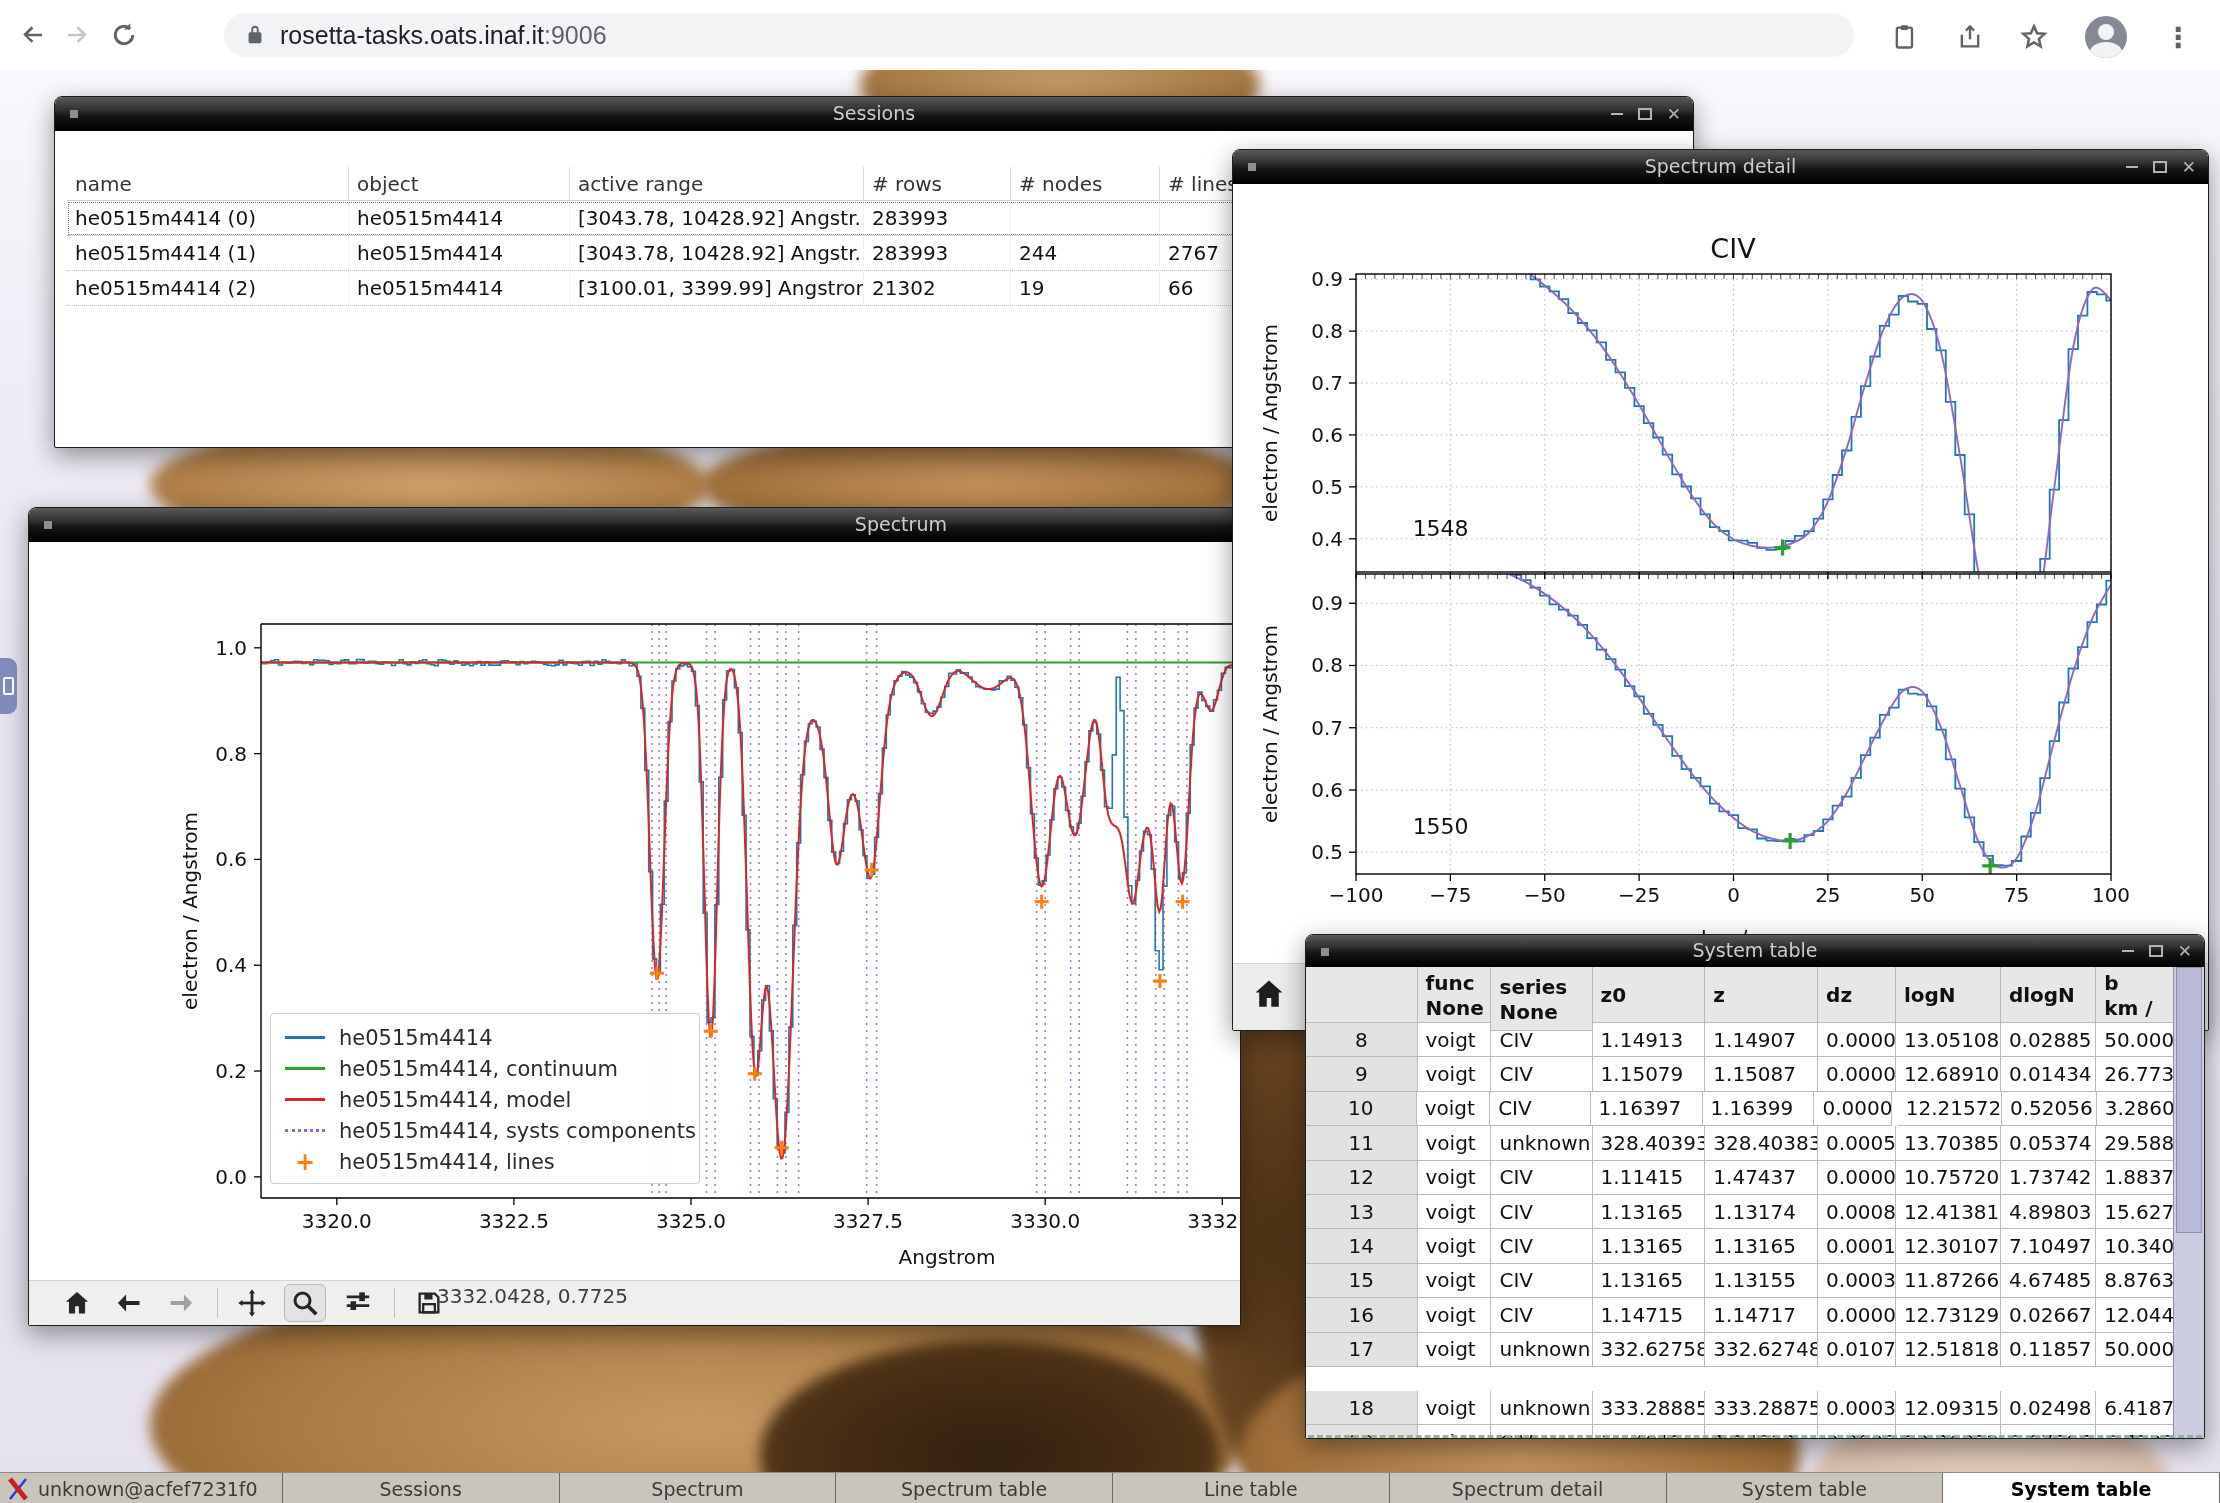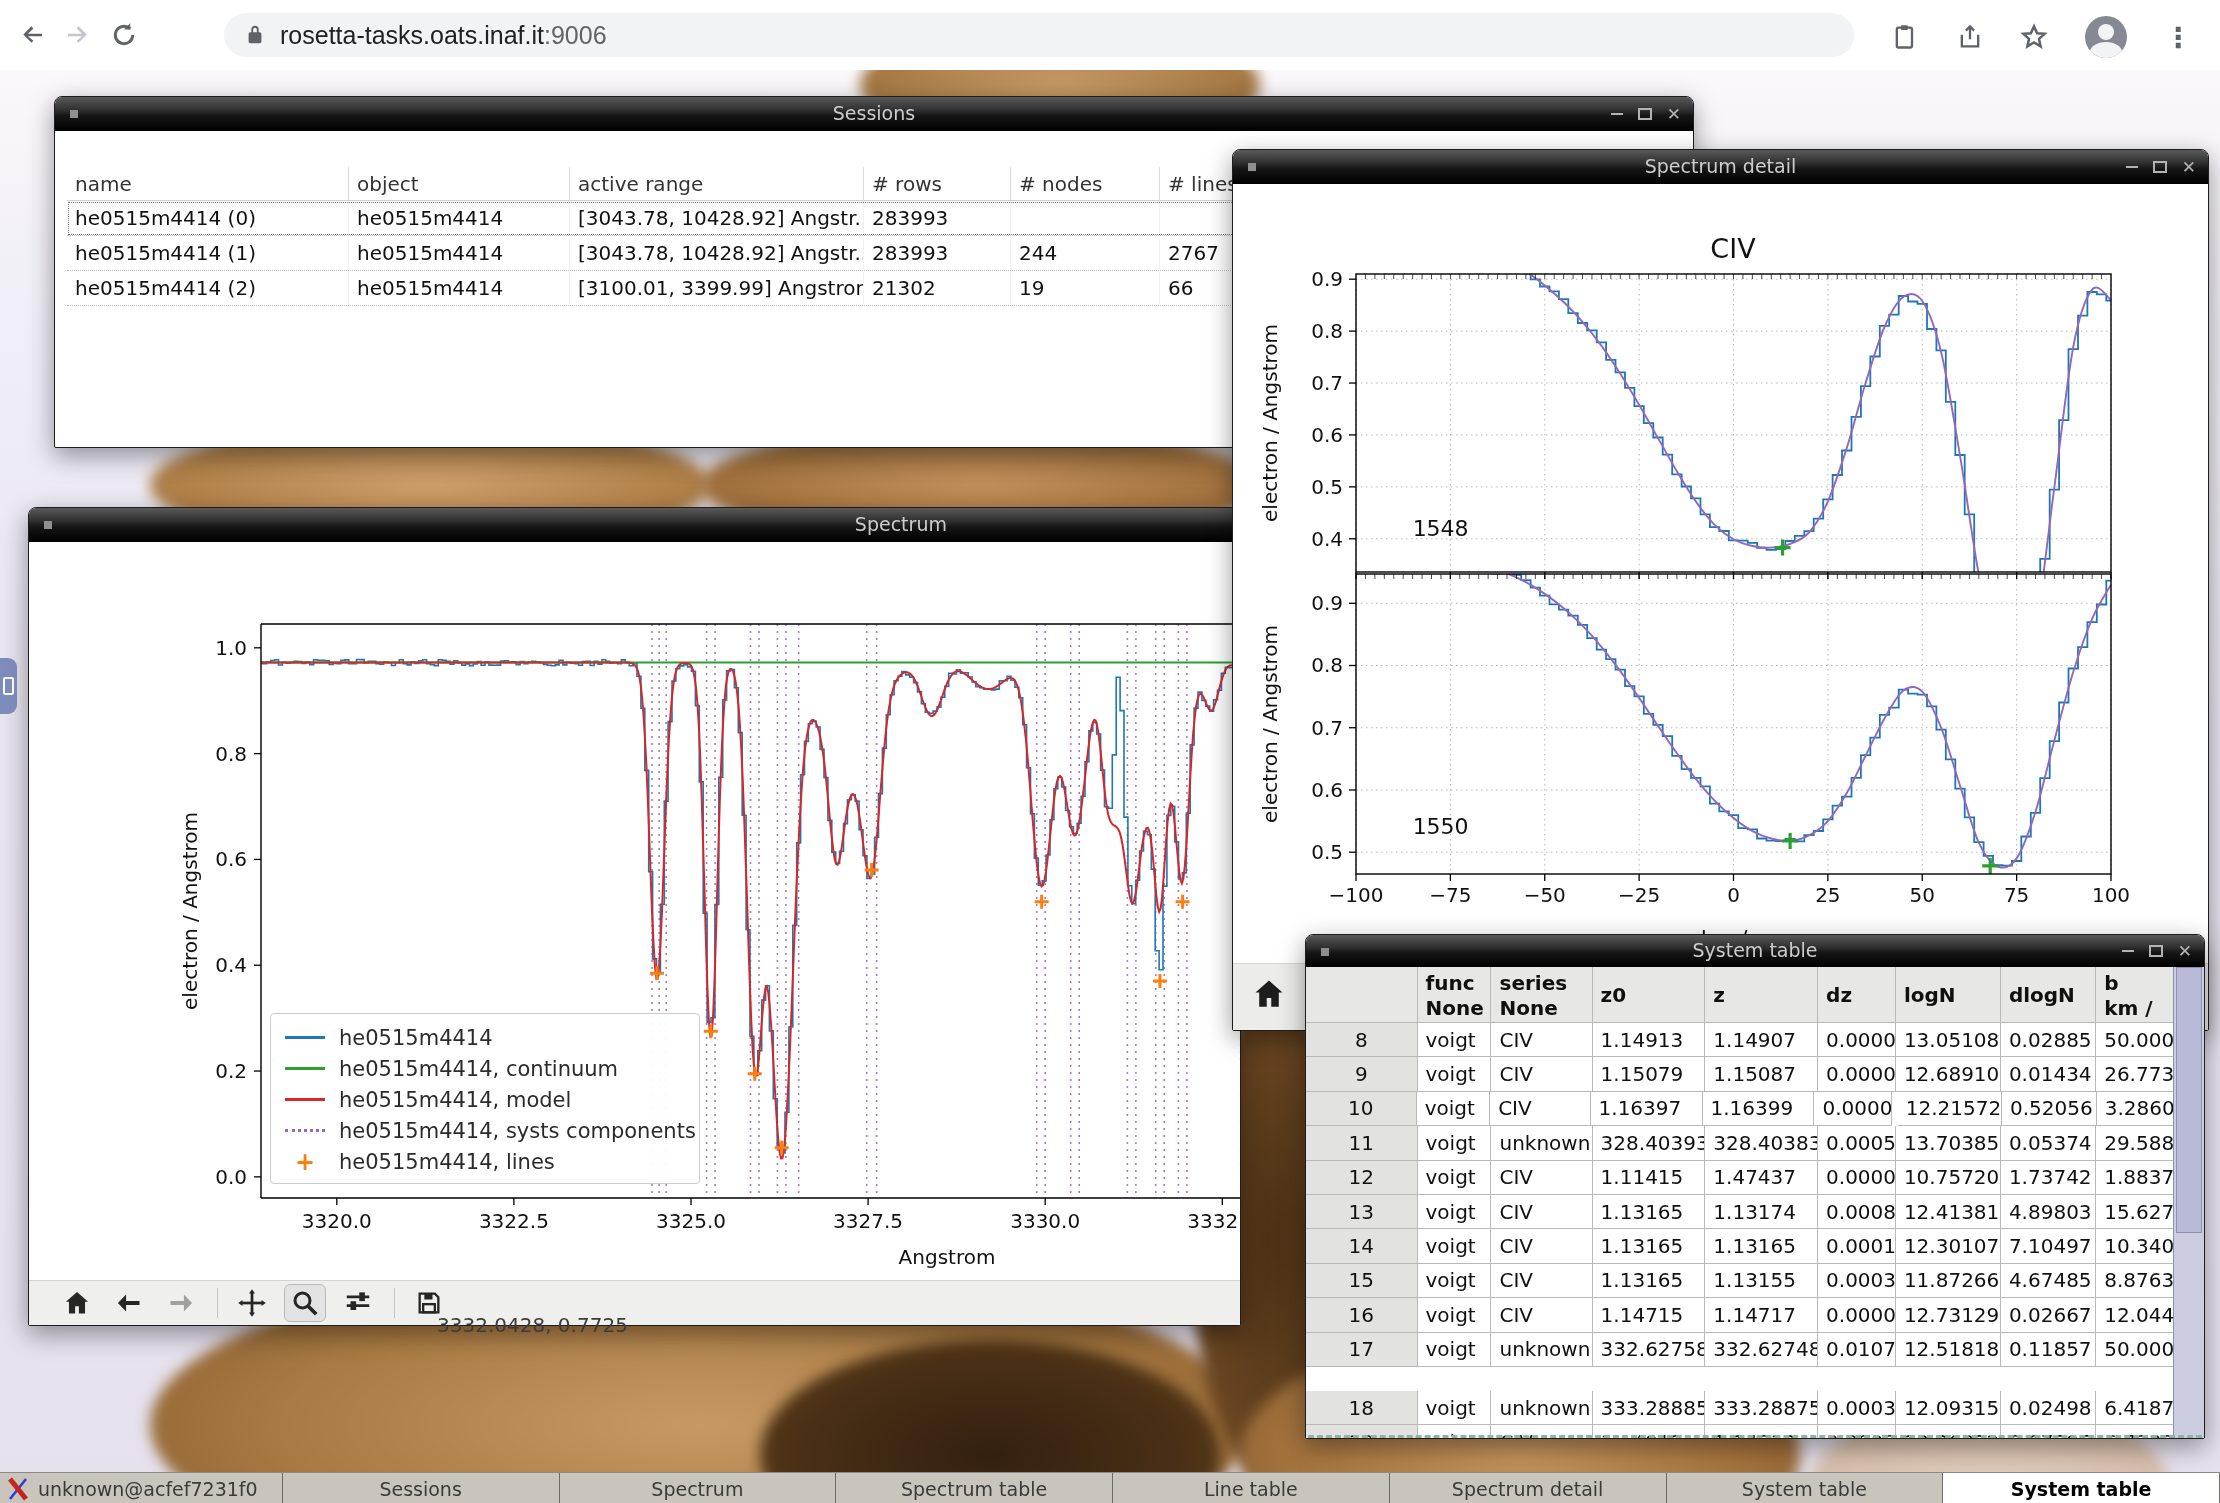--- a/index.html
+++ b/index.html
@@ -63,21 +63,21 @@
   .leg-swatch{width:44px;display:flex;align-items:center;justify-content:center;margin-right:12px;}
   .leg-line{width:40px;height:0;border-top:3px solid #000;}
   .leg-dot{width:40px;height:0;border-top:3px dotted #9467bd;}
   .leg-plus{color:#ff7f0e;font-size:24px;font-weight:bold;line-height:20px;}
   .leg-label{font-size:21px;color:#2b2b2b;white-space:nowrap;}
   #spectrum-toolbar{position:absolute;left:0;right:0;bottom:0;height:44px;background:#efefed;
                     border-top:1px solid #d3d3d1;display:flex;align-items:center;padding-left:28px;}
   .tool-ico{width:40px;height:36px;display:flex;align-items:center;justify-content:center;margin-right:12px;}
   .tool-ico.active{background:#e3e3e3;border:1px solid #b8b8b8;border-radius:6px;}
   .tool-sep{width:1px;height:30px;background:#c2c2c2;margin:0 14px 0 4px;}
-  #spectrum-status{position:absolute;left:408px;top:3px;font-size:20px;color:#3c3c3c;margin-top:29px;}
+  #spectrum-status{position:absolute;left:408px;top:3px;font-size:20px;color:#3c3c3c;}
 
   
   #win-detail{left:1232px;top:79px;width:975px;height:880px;z-index:30;}
   #detail-svg{position:absolute;top:34px;left:0;background:#fff;}
   #detail-toolbar{position:absolute;left:0;right:0;bottom:0;height:66px;background:#ececea;
                   border-top:1px solid #d5d5d3;}
   #detail-toolbar .tool-ico{position:absolute;left:16px;top:12px;}
 
   
   #win-systable{left:1305px;top:864px;width:898px;height:503px;z-index:40;}
@@ -693,21 +693,21 @@
       </div>
       <div id="system-grid">
           <div class="grow ghead" style="height: 56px;">
             <div class="gcell gidx" style="width: 115px; height: 56px;">
               <div></div>
             </div>
             <div class="gcell" style="width: 76px; height: 56px;">
               <div>func</div>
               <div>None</div>
             </div>
-            <div class="gcell" style="width: 104px; height: 56px;">
+            <div class="gcell" style="width: 104px; height: 64px;">
               <div>series</div>
               <div>None</div>
             </div>
             <div class="gcell" style="width: 116px; height: 56px;">
               <div>z0</div>
             </div>
             <div class="gcell" style="width: 116px; height: 56px;">
               <div>z</div>
             </div>
             <div class="gcell" style="width: 80px; height: 56px;">

